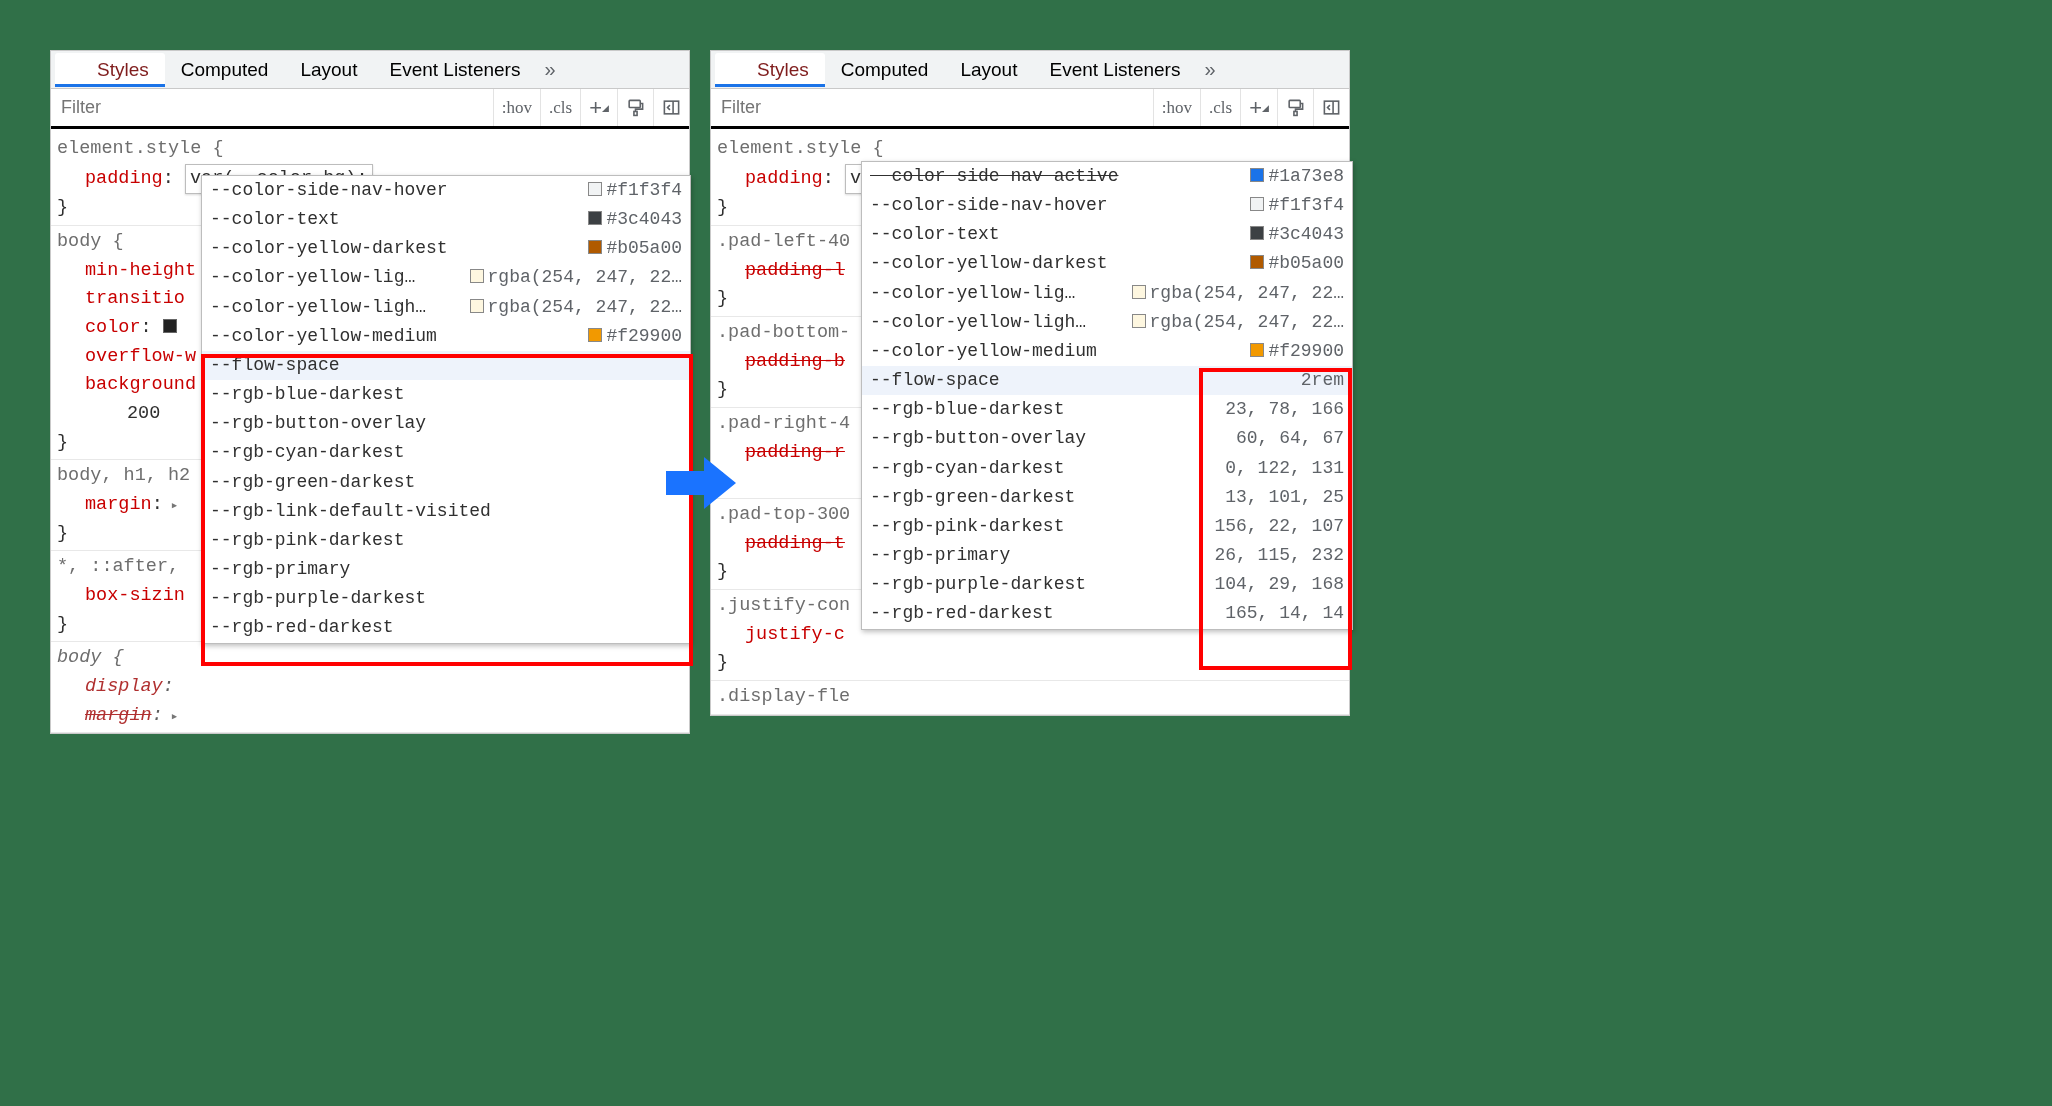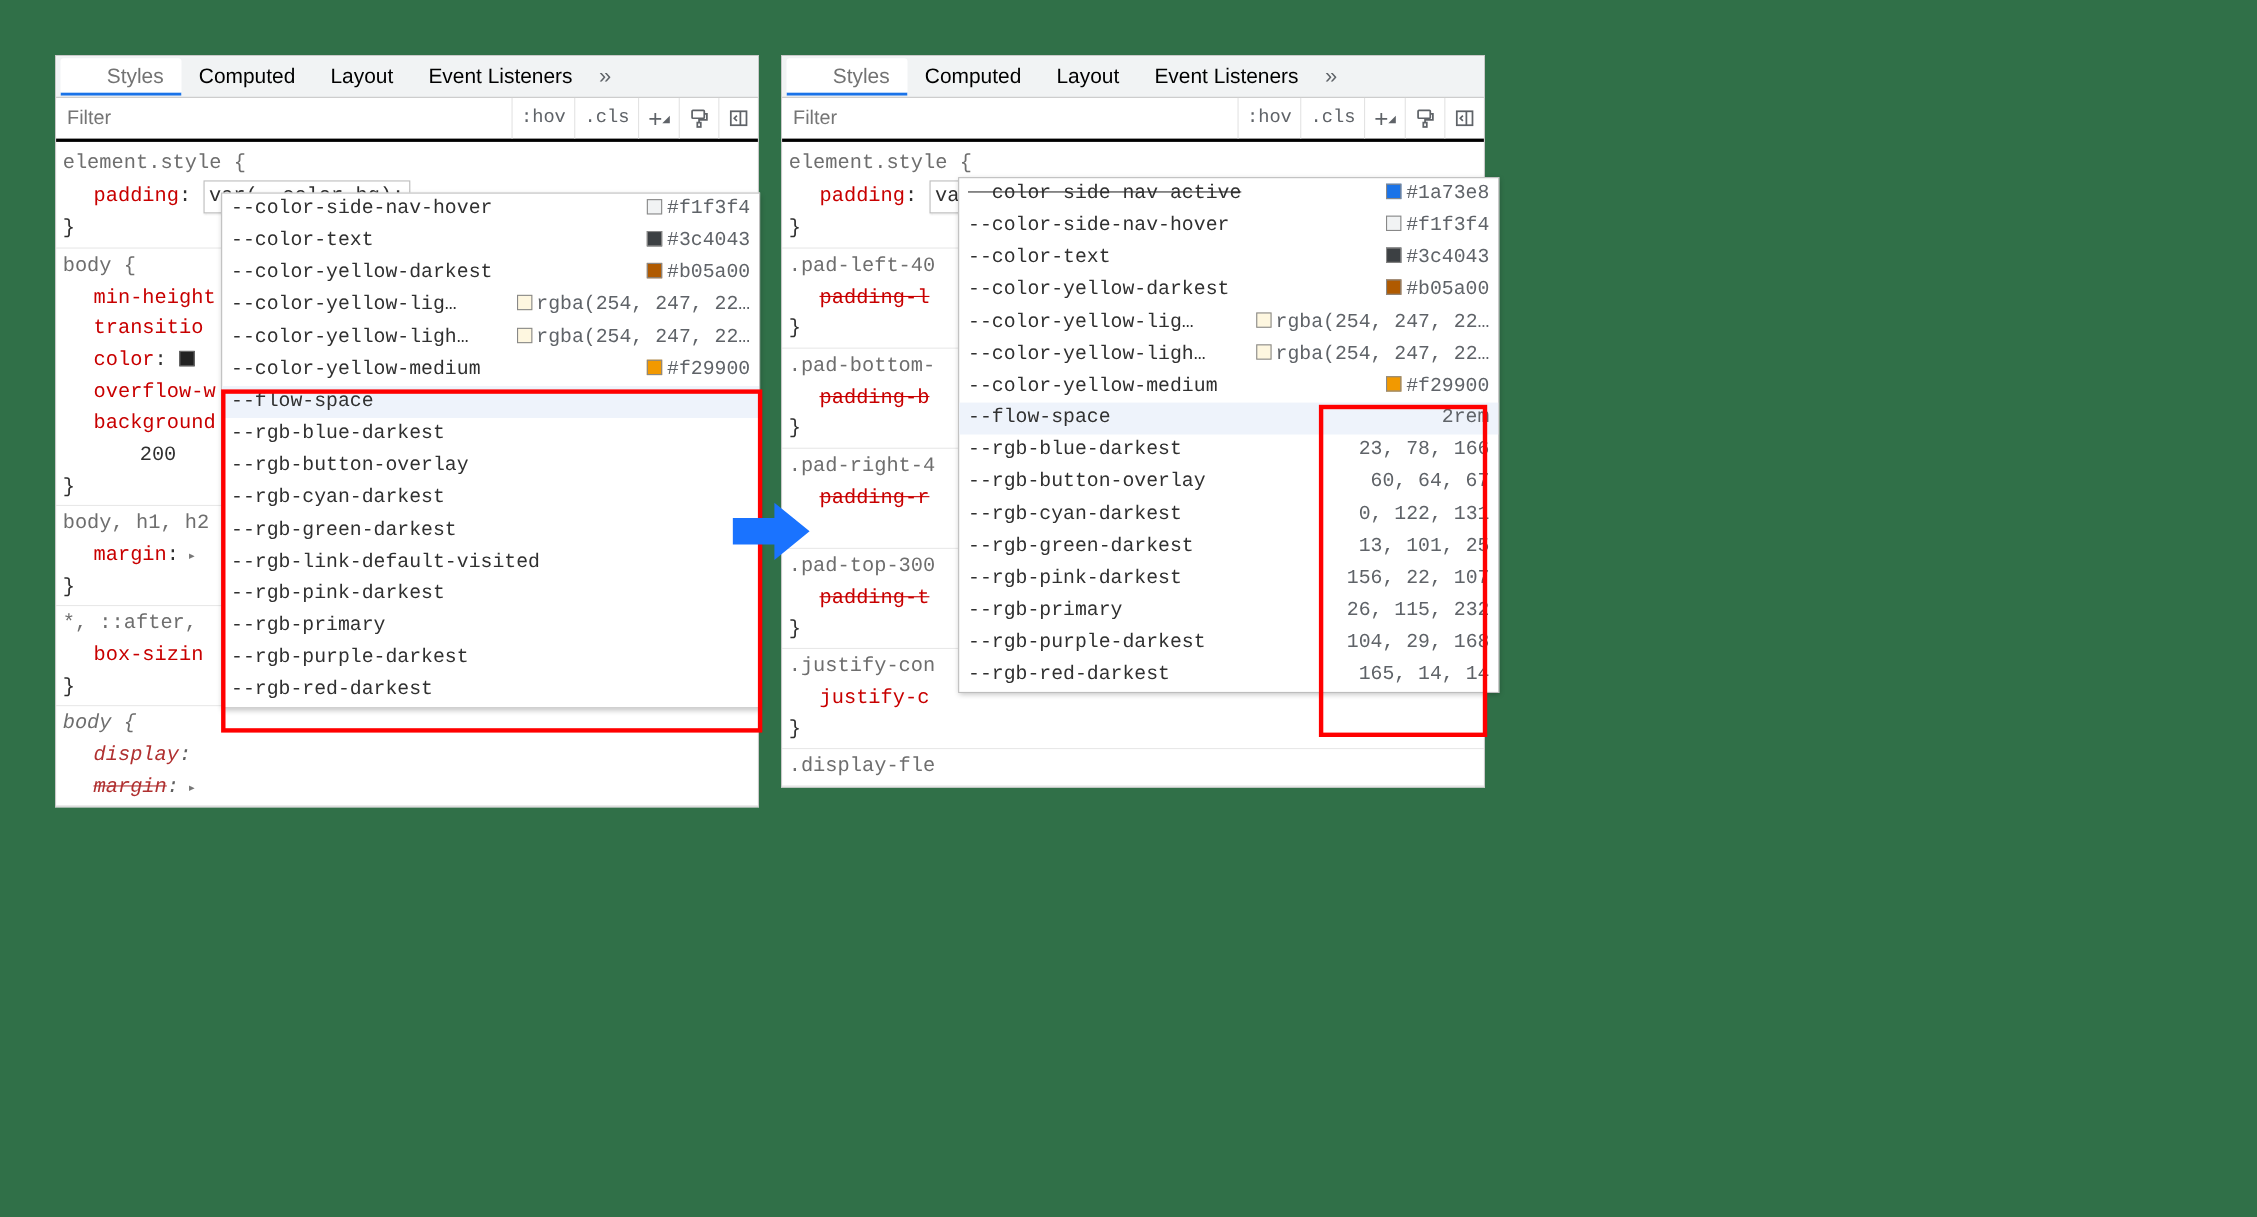--- a/index.html
+++ b/index.html
@@ -28,21 +28,21 @@
     font-size: 19px;
     height: 38px;
     padding: 0 4px;
   }
   .tab {
     padding: 6px 16px 6px;
     color: #000000;
     cursor: pointer;
   }
   .tab.active {
-    color: #737373;
+    color: #7f1d1d;
     font-weight: 500;
     border-bottom: 3px solid #1a73e8;
     background: #fff;
     padding-bottom: 3px;
     border-radius: 3px 3px 0 0;
     padding-left: 42px;
   }
   .tabs .chevrons {
     color: #5f6368;
     font-size: 20px;
@@ -67,21 +67,21 @@
   .fbtn {
     padding: 4px 8px;
     color: #5f6368;
     border-left: 1px solid #e3e3e3;
     height: 100%;
     display: flex;
     align-items: center;
     font-size: 17px;
     cursor: pointer;
   }
-  .fbtn.mono { font-family: Liberation Mono, monospace; }
+  .fbtn.mono { font-family: Liberation Serif, serif; }
   .fbtn svg { width: 19px; height: 19px; }
   
   .rules {
     padding: 4px 0 0;
     line-height: 1.55;
     color: #303030;
     font-size: 18.5px;
     position: relative;
   }
   .rule { border-bottom: 1px solid #e8e8e8; padding: 2px 6px; }
@@ -349,21 +349,21 @@
         <div class="rule">
           <div class="sel">.justify-con</div>
           <div><span class="prop">justify-c</span></div>
           <div>}</div>
         </div>
         <div class="rule">
           <div class="sel">.display-fle</div>
         </div>
       </div>
 
-    <div class="ac" style="top:32px; left:160px; width:492px;">
+    <div class="ac" style="top:32px; left:150px; width:492px;">
       <div class="ac-row" style="color:#888">
           <span class="ac-name" style="text-decoration:line-through">&nbsp;&nbsp;color side nav active</span>
           <span class="ac-val"><span class="sw" style="background:#1a73e8"></span>#1a73e8</span>
         </div>
       <div id="right-ac-top">
           <div class="ac-row">
             <span class="ac-name">--color-side-nav-hover</span>
             <span class="ac-val"><span class="sw" style="background: rgb(241, 243, 244);"></span>#f1f3f4</span>
           </div>
           <div class="ac-row">

